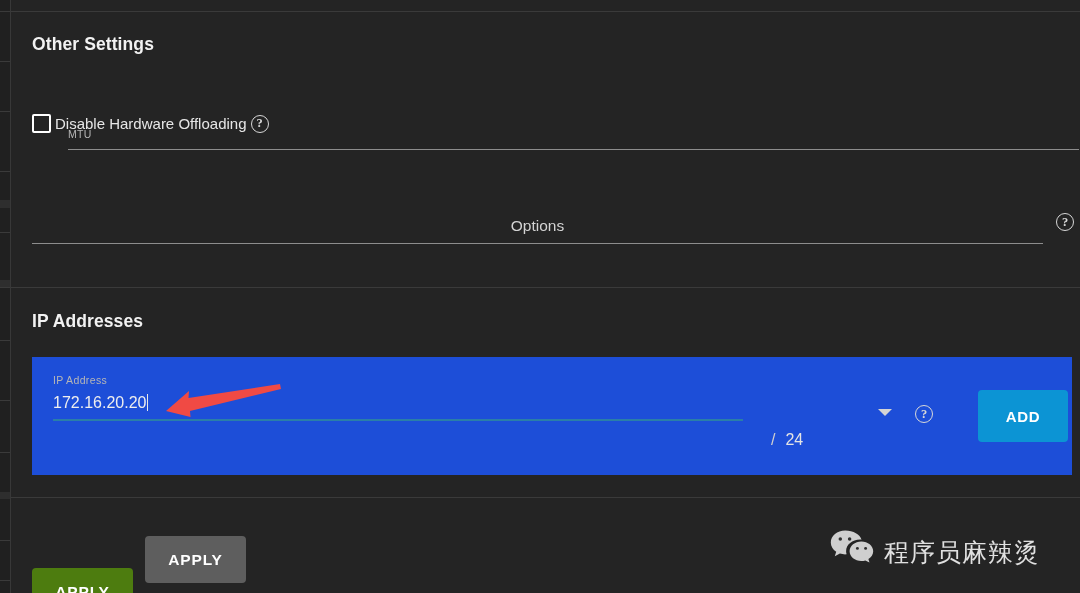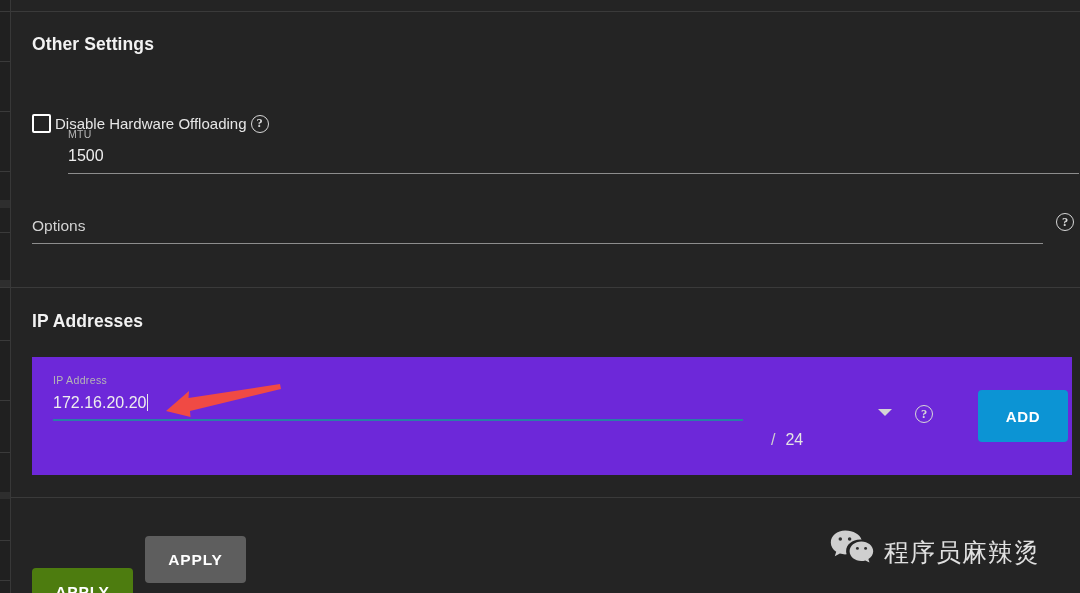--- a/index.html
+++ b/index.html
@@ -124,20 +124,21 @@
     font-size: 16px;
     color: #eeeeee;
     line-height: 1;
     white-space: nowrap;
   }
   .field-placeholder {
     font-size: 15.5px;
     color: #d3d3d3;
     line-height: 1;
     white-space: nowrap;
+    text-align: center;
   }
   .field-underline {
     height: 1px;
     background: #8d8d8d;
     margin-top: 9px;
   }
   .field-underline.focused {
     height: 2px;
     background: #2a7ea8;
     margin-top: 8px;
@@ -146,21 +147,21 @@
     position: absolute;
     right: -27px;
     top: 50%;
   }
 
   
   .ip-card {
     position: absolute;
     left: 21px; top: 357px;
     width: 1040px; height: 118px;
-    background: #6d28d9;
+    background: #1d4ed8;
   }
   .ip-addr-field {
     position: absolute;
     left: 21px; top: 18px;
     width: 690px;
   }
   .ip-prefix {
     position: absolute;
     left: 739px; top: 46px;
     font-size: 16px;
@@ -287,21 +288,20 @@
     <div class="checkbox-row">
       <div class="checkbox-box"></div>
       <div class="checkbox-label">Disable Hardware Offloading</div>
       <div class="help-icon">
           <span>?</span>
         </div>
     </div>
 
     <div class="field" style="left:21px; top:129px; width:1011px;margin-left:36px;">
       <div class="field-label">MTU</div>
-      <div class="field-value">1500</div>
       <div class="field-underline"></div>
       <div class="field-help" style="right:-31px; top:20px;">
         <div class="help-icon">
             <span>?</span>
           </div>
       </div>
     </div>
 
     <div class="field" style="left:21px; top:218px; width:1011px;">
       <div class="field-placeholder">Options</div>

